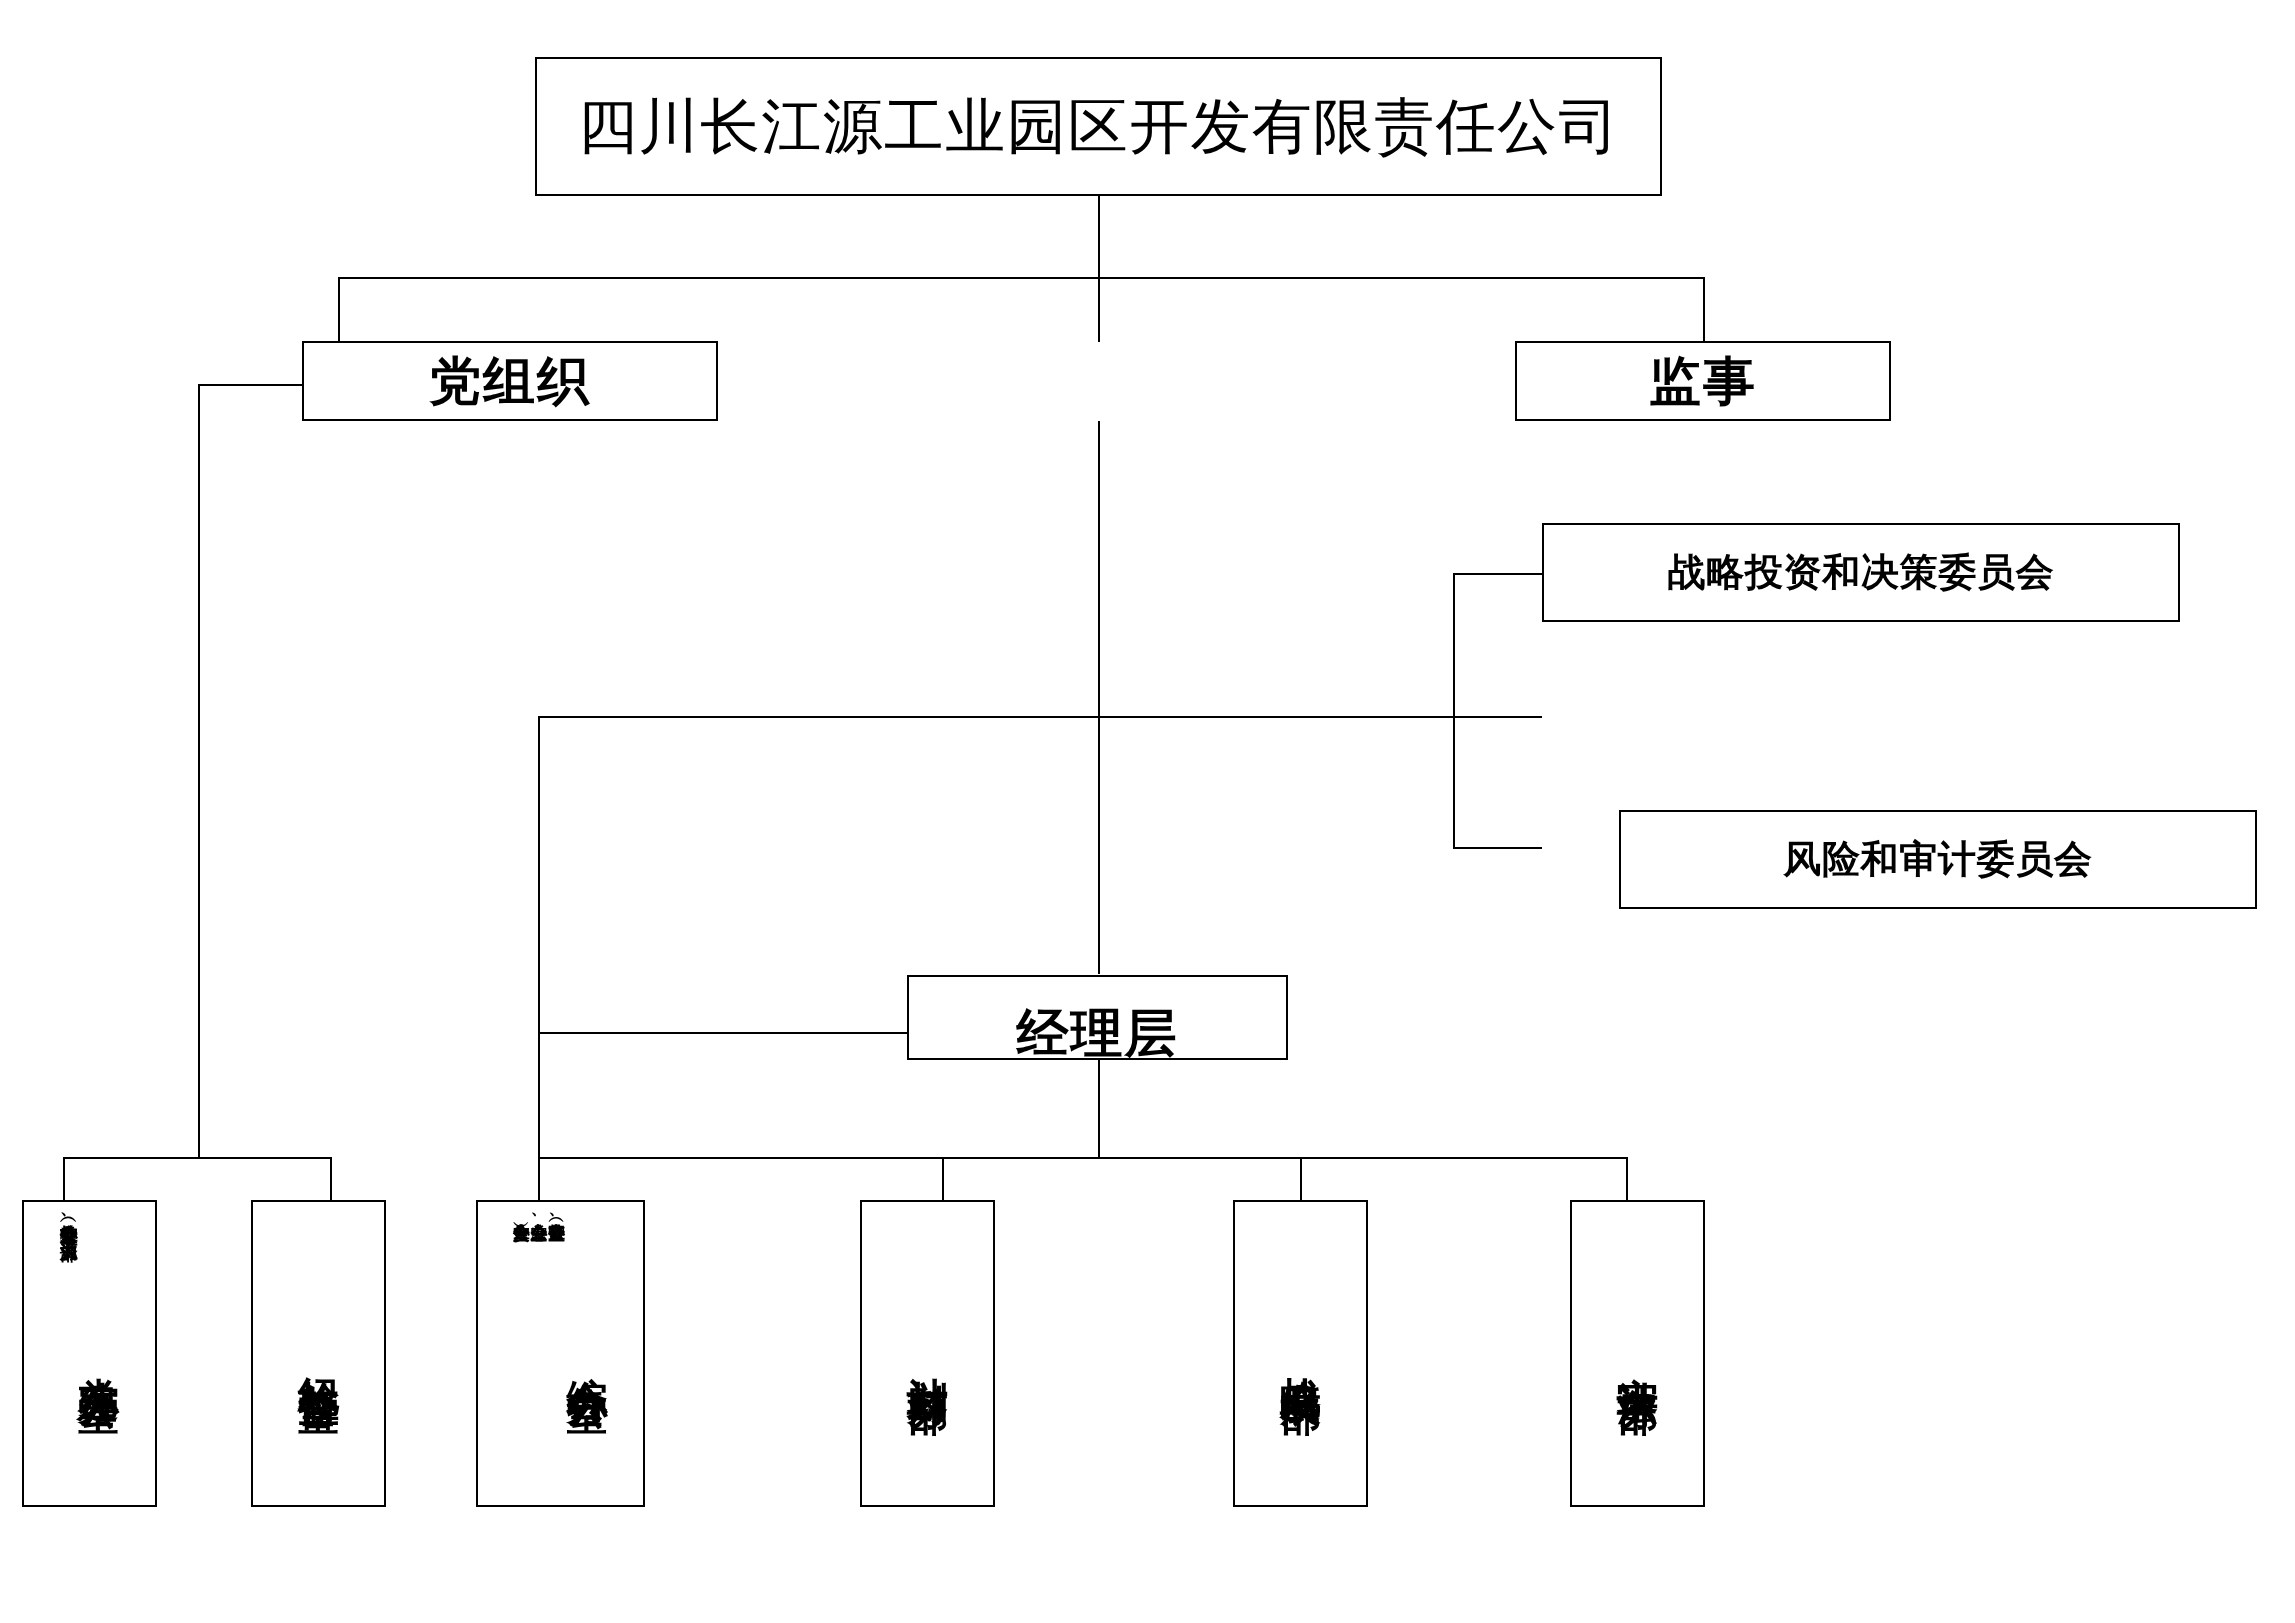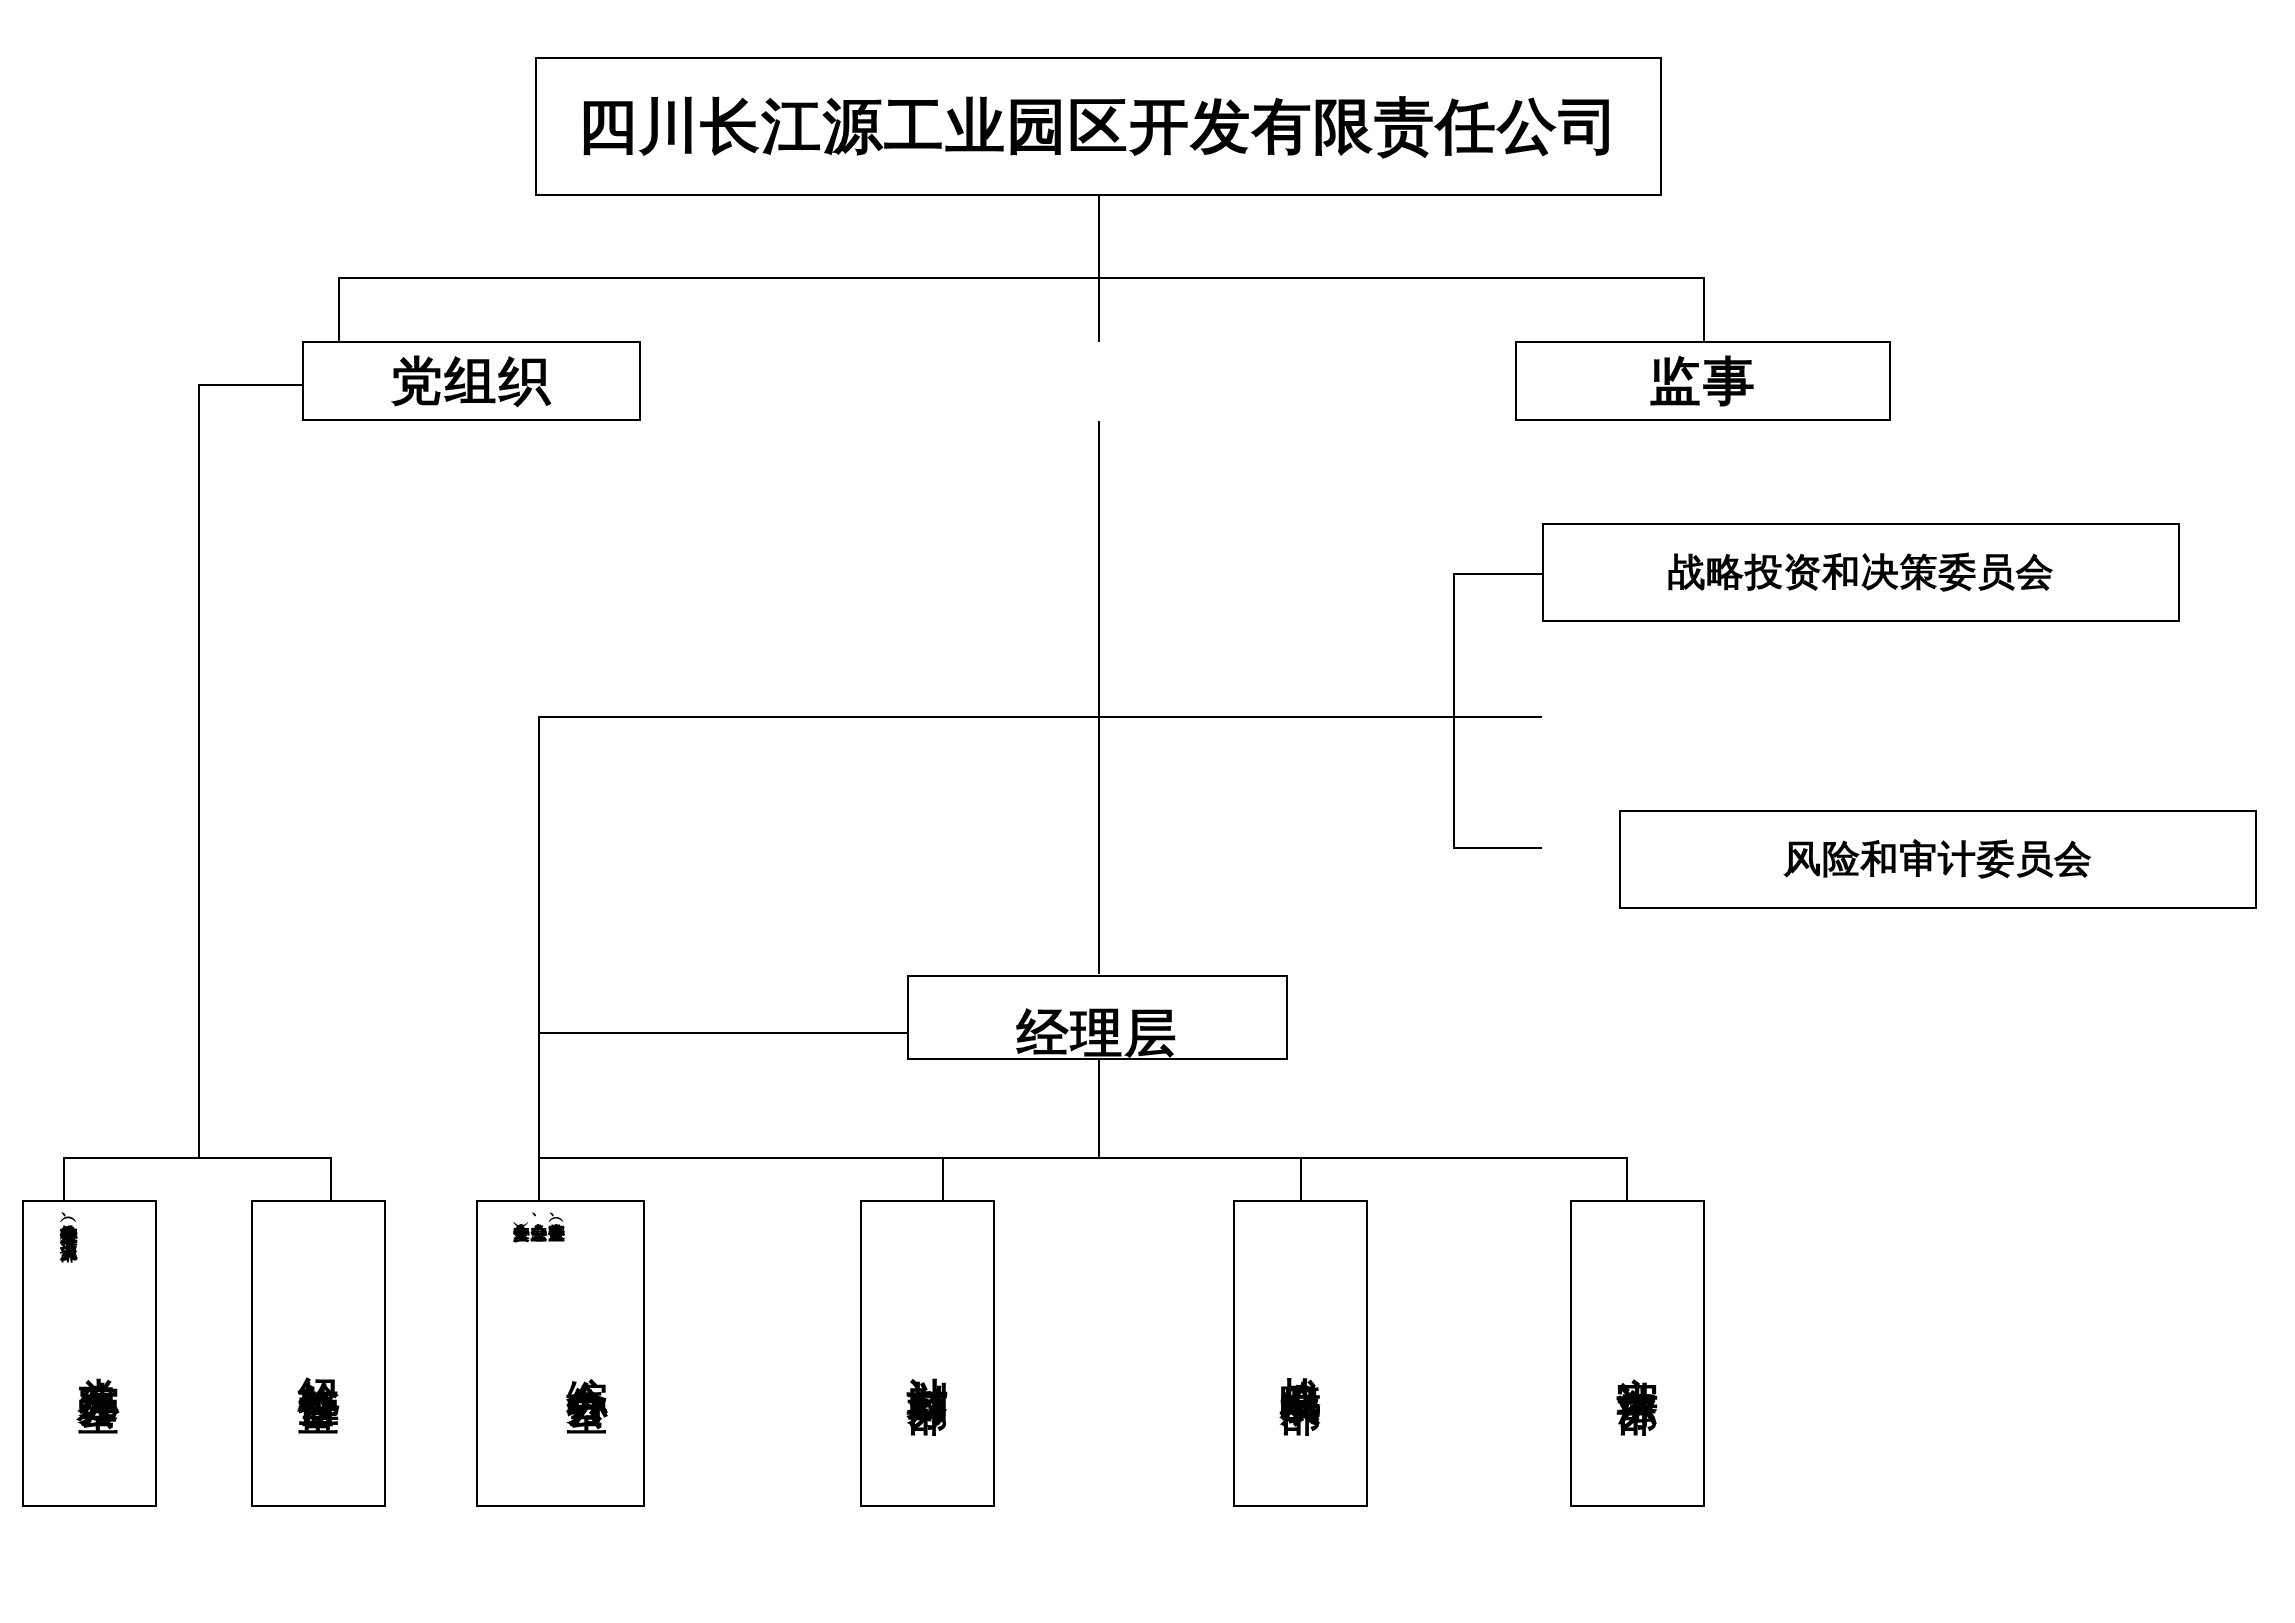--- a/index.html
+++ b/index.html
@@ -30,21 +30,21 @@
     z-index: 5;
   }
   .node .label {
     color: #000000;
     line-height: 1.12;
     white-space: nowrap;
     text-align: center;
   }
 
   .node.title      { border-width: 2.6px; }
-  .title .label    { font-size: 60px; font-weight: 700; letter-spacing: 1.3px; }
+  .title .label    { font-size: 60px; font-weight: 400; letter-spacing: 1.3px; }
 
   .level2 .label   { font-size: 52px; font-weight: 700; letter-spacing: 2px; }
 
   .committee .label{ font-size: 38px; font-weight: 700; letter-spacing: 0.7px; }
 
   .mgmt .label     { font-size: 52px; font-weight: 700; letter-spacing: 2px; margin-top: 32px; }
 
   
   .dept {
     align-items: center;
@@ -130,21 +130,21 @@
   <div class="ln h" style="left:198px; top:384px; width:118px;"></div>
   <div class="ln v" style="left:198px; top:384px; height:775px;"></div>
   <div class="ln h" style="left:63px; top:1157px; width:268px;"></div>
   <div class="ln v" style="left:63px; top:1157px; height:43px;"></div>
   <div class="ln v" style="left:330px; top:1157px; height:43px;"></div>
 
   <div class="node title" style="left:535px; top:57px; width:1127px; height:139px;">
     <span class="label">四川长江源工业园区开发有限责任公司</span>
   </div>
 
-  <div class="node level2" style="left:302px; top:341px; width:339px; height:80px;">
+  <div class="node level2" style="left:302px; top:341px; width:416px; height:80px;">
     <span class="label">党组织</span>
   </div>
 
 
   <div class="node level2" style="left:1515px; top:341px; width:376px; height:80px;">
     <span class="label">监事</span>
   </div>
 
   <div class="node committee" style="left:1542px; top:523px; width:638px; height:99px;">
     <span class="label">战略投资和决策委员会</span>

